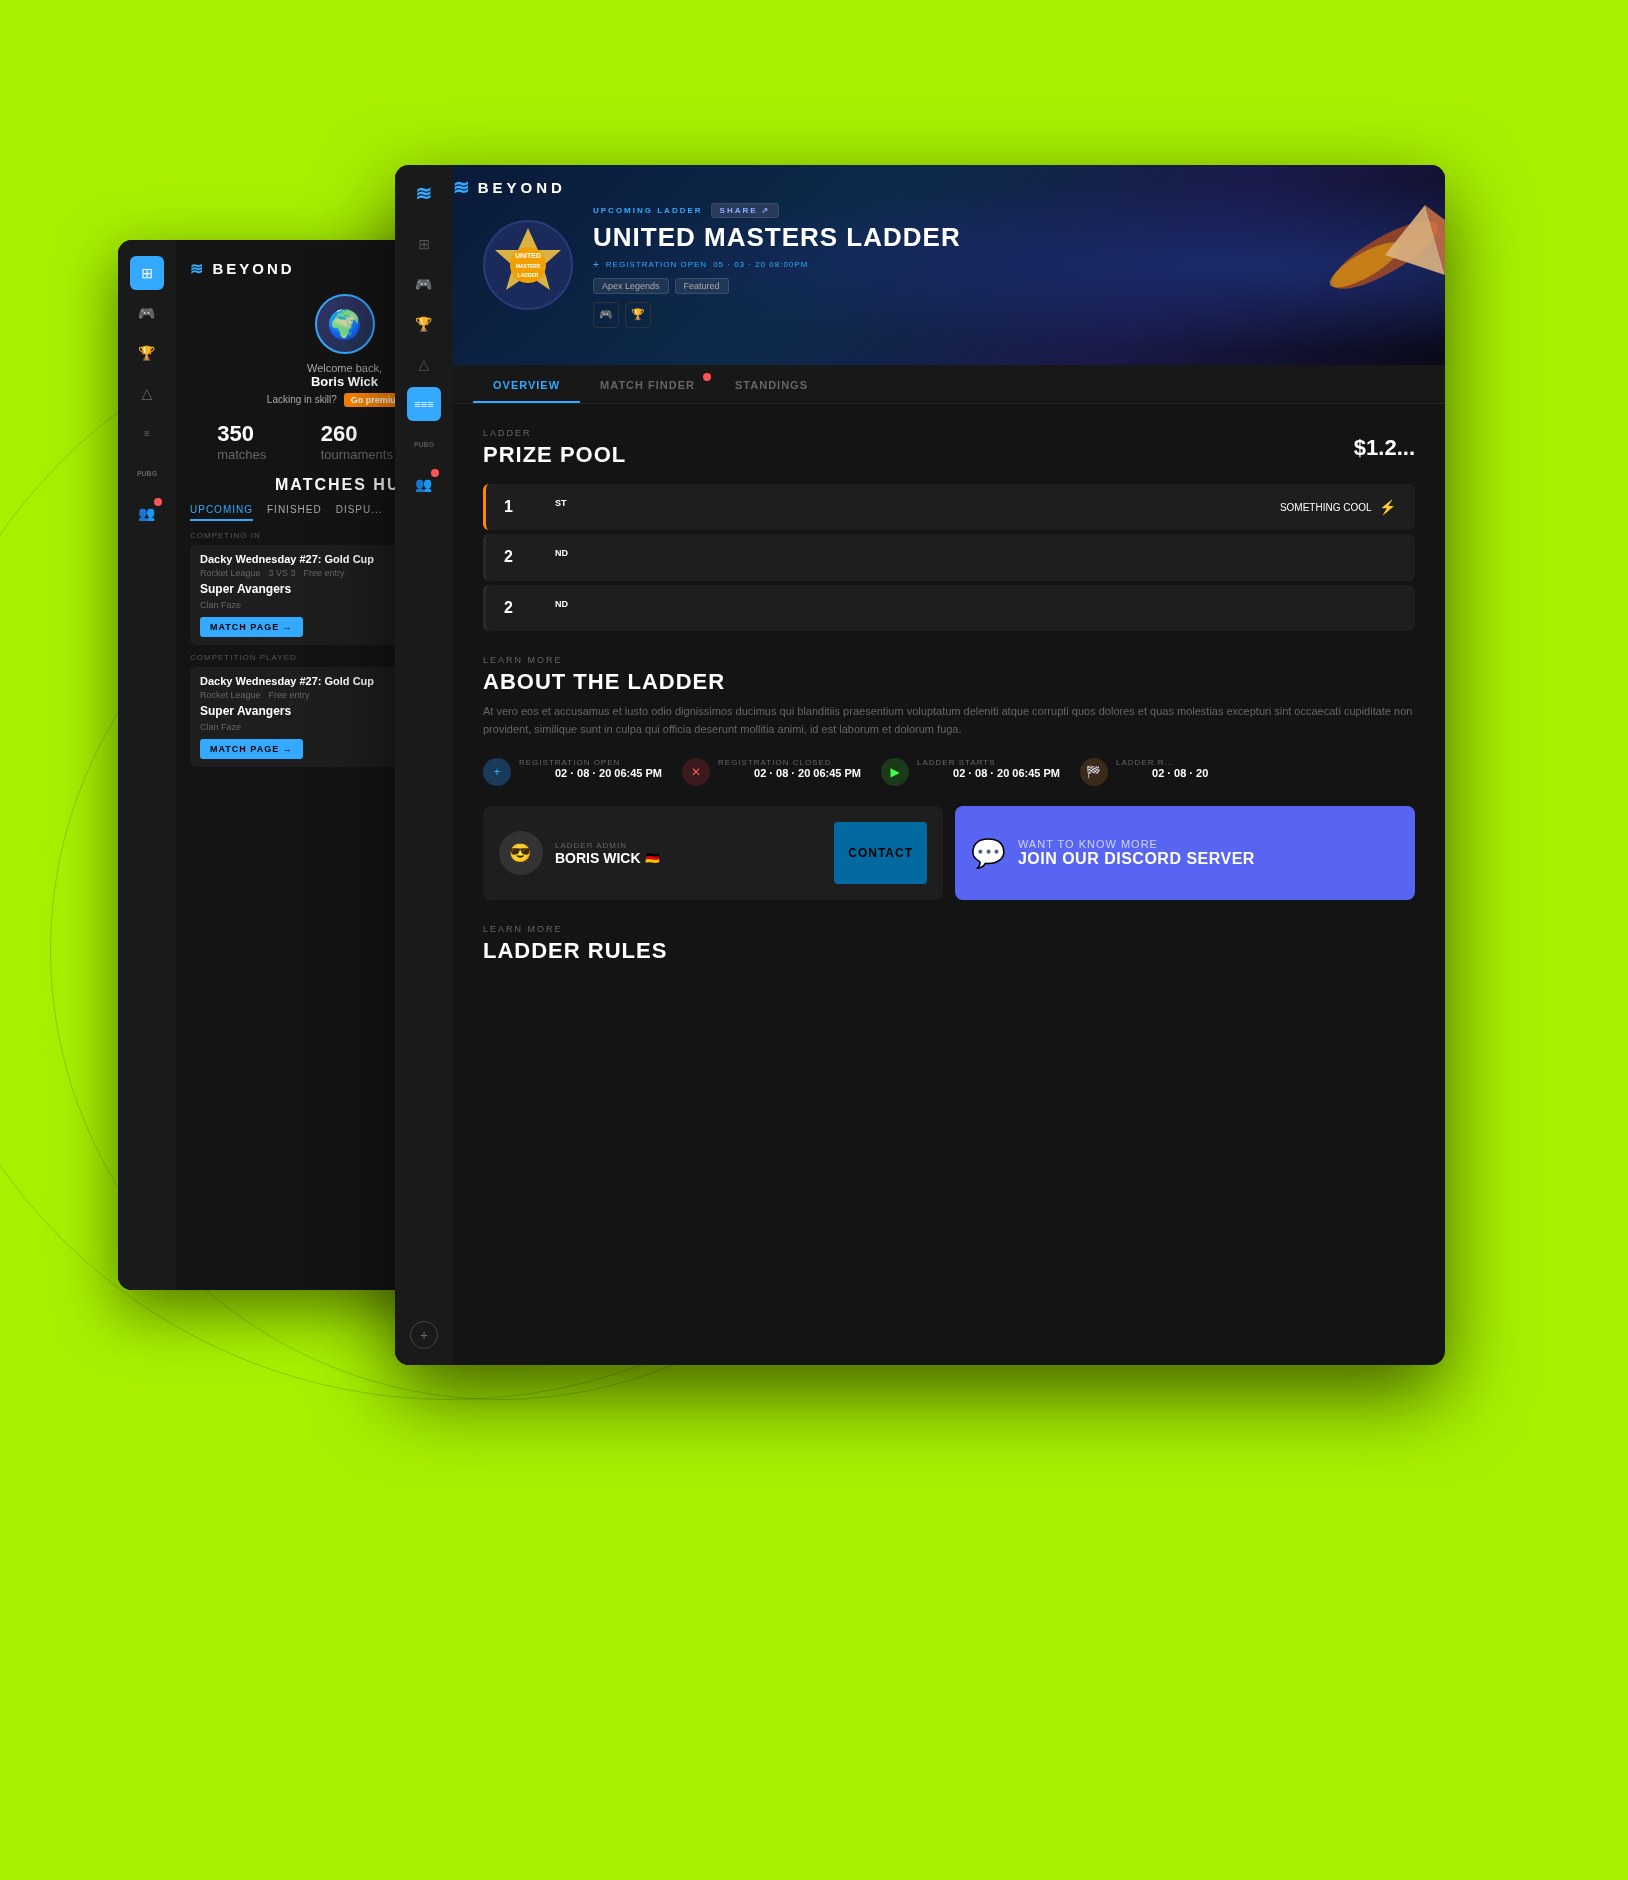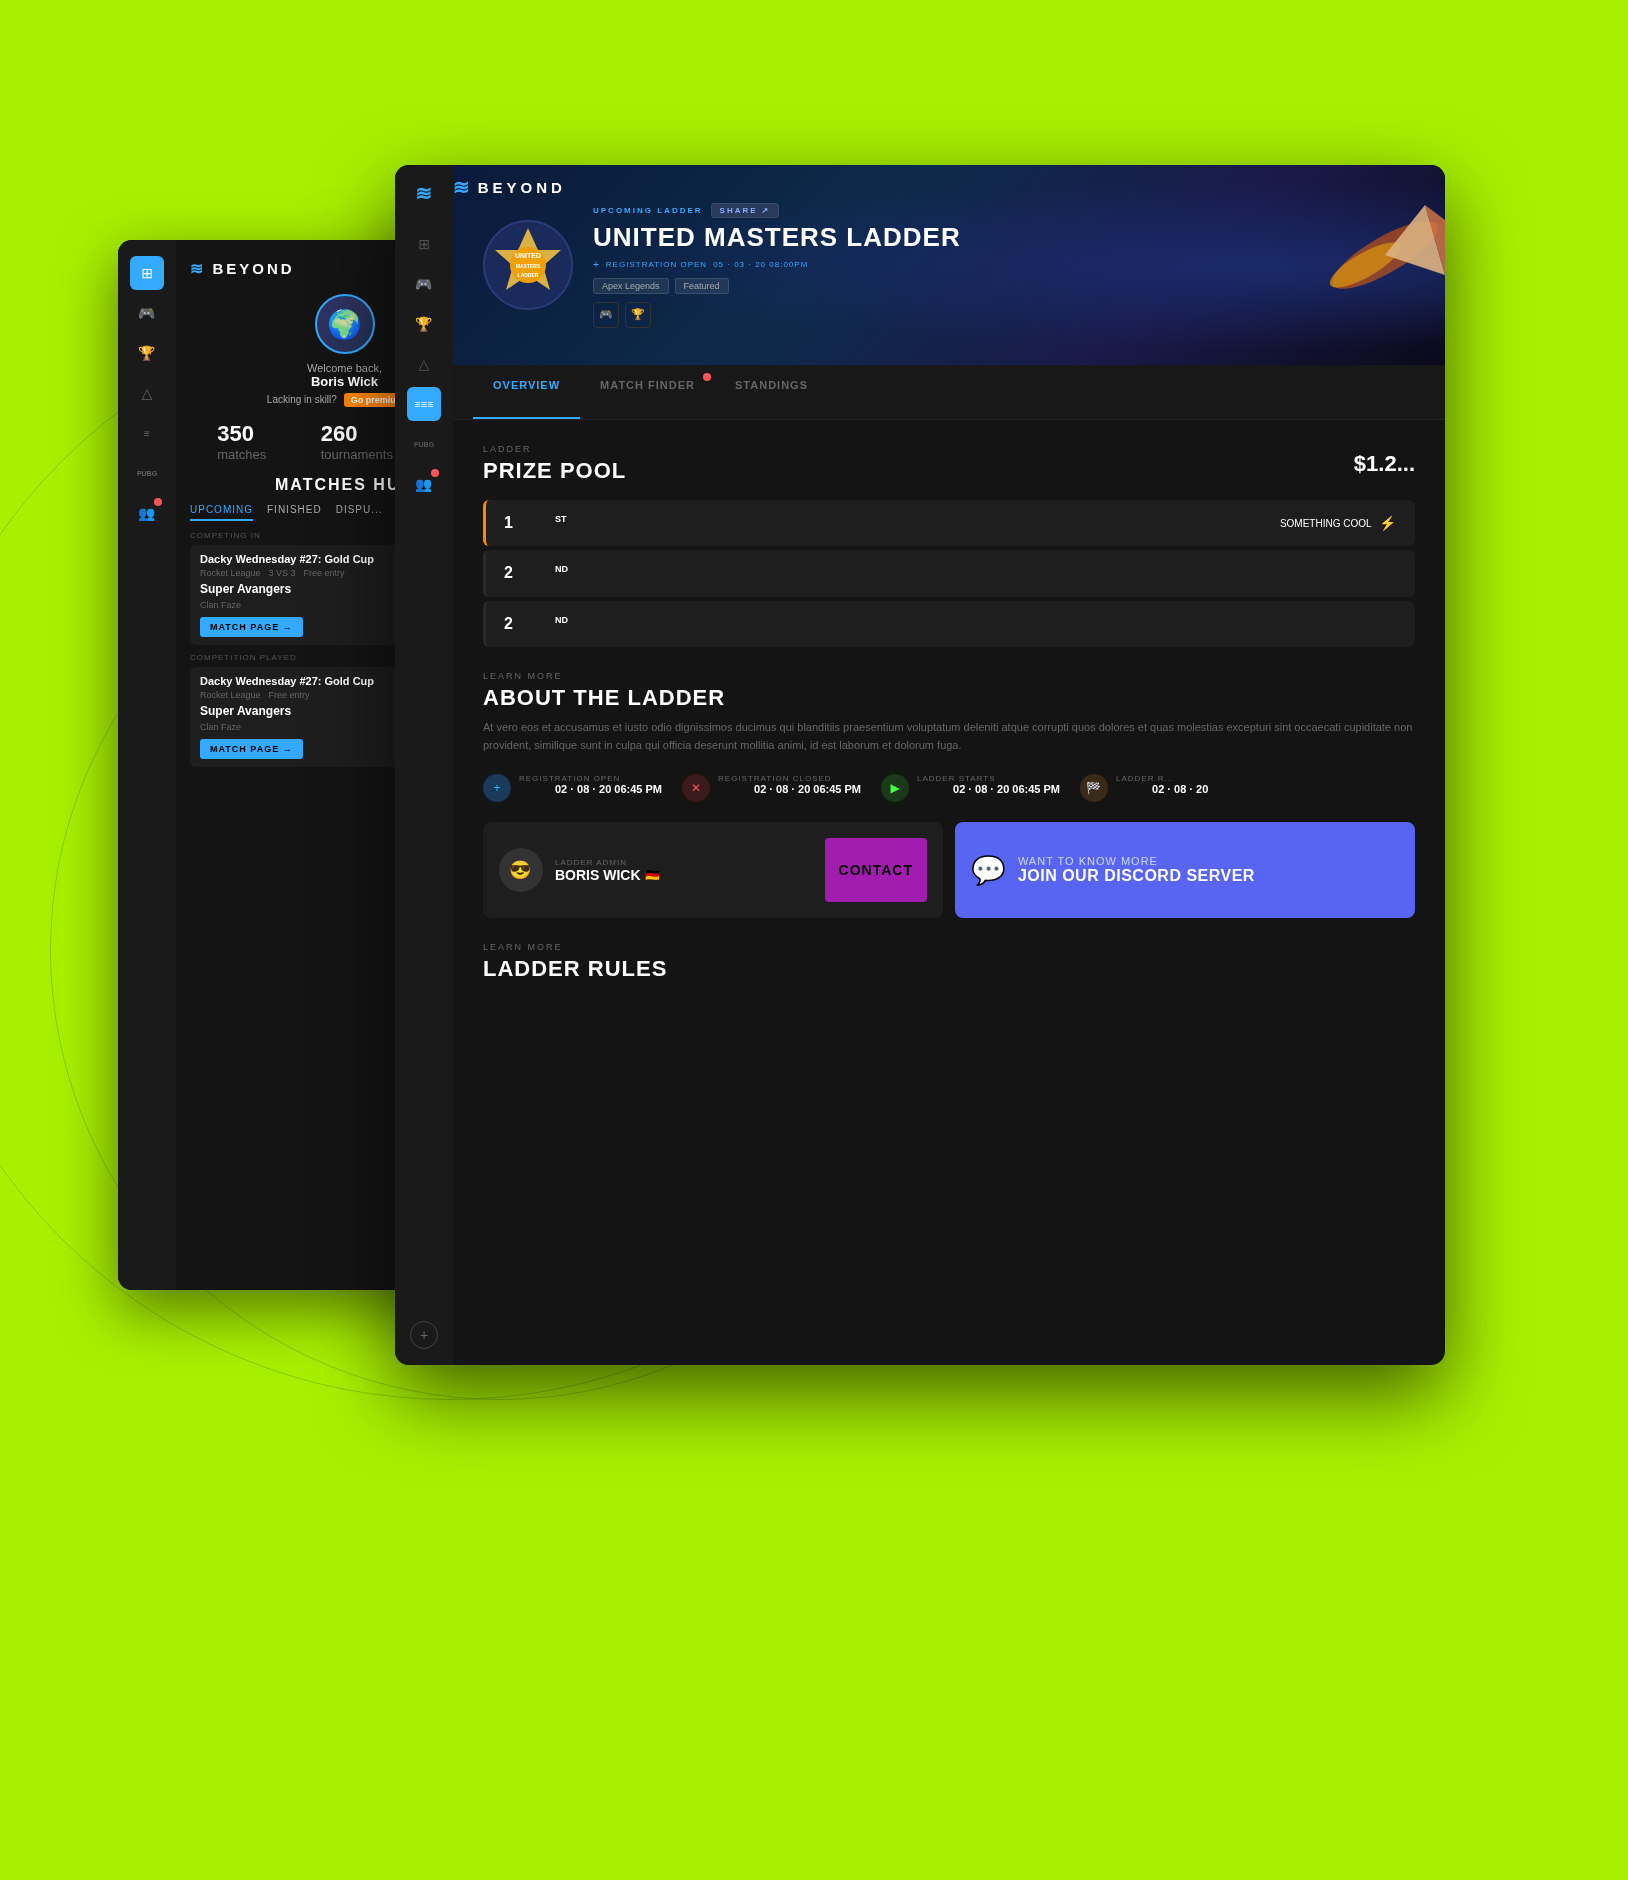--- a/index.html
+++ b/index.html
@@ -478,21 +478,21 @@
 
     
     .pr-nav {
       background: #181818;
       border-bottom: 1px solid #222;
       display: flex;
       padding: 0 20px;
     }
 
     .pr-nav-tab {
-      padding: 14px 20px 28px;
+      padding: 14px 20px 12px;
       font-size: 11px;
       font-weight: 700;
       letter-spacing: 1px;
       color: #666;
       cursor: pointer;
       position: relative;
       text-transform: uppercase;
     }
 
     .pr-nav-tab.active {
@@ -711,23 +711,23 @@
       align-items: center;
       gap: 5px;
     }
 
     .pr-admin-flag {
       font-size: 12px;
     }
 
     .pr-contact-btn {
       margin-left: auto;
-      background: #a21caf;
+      background: #0369a1;
       color: #000;
-      font-size: 14px;
+      font-size: 12px;
       font-weight: 700;
       padding: 24px 14px;
       border-radius: 4px;
       cursor: pointer;
       letter-spacing: 1px;
     }
 
     .pr-discord-card {
       flex: 1;
       background: #5865f2;

